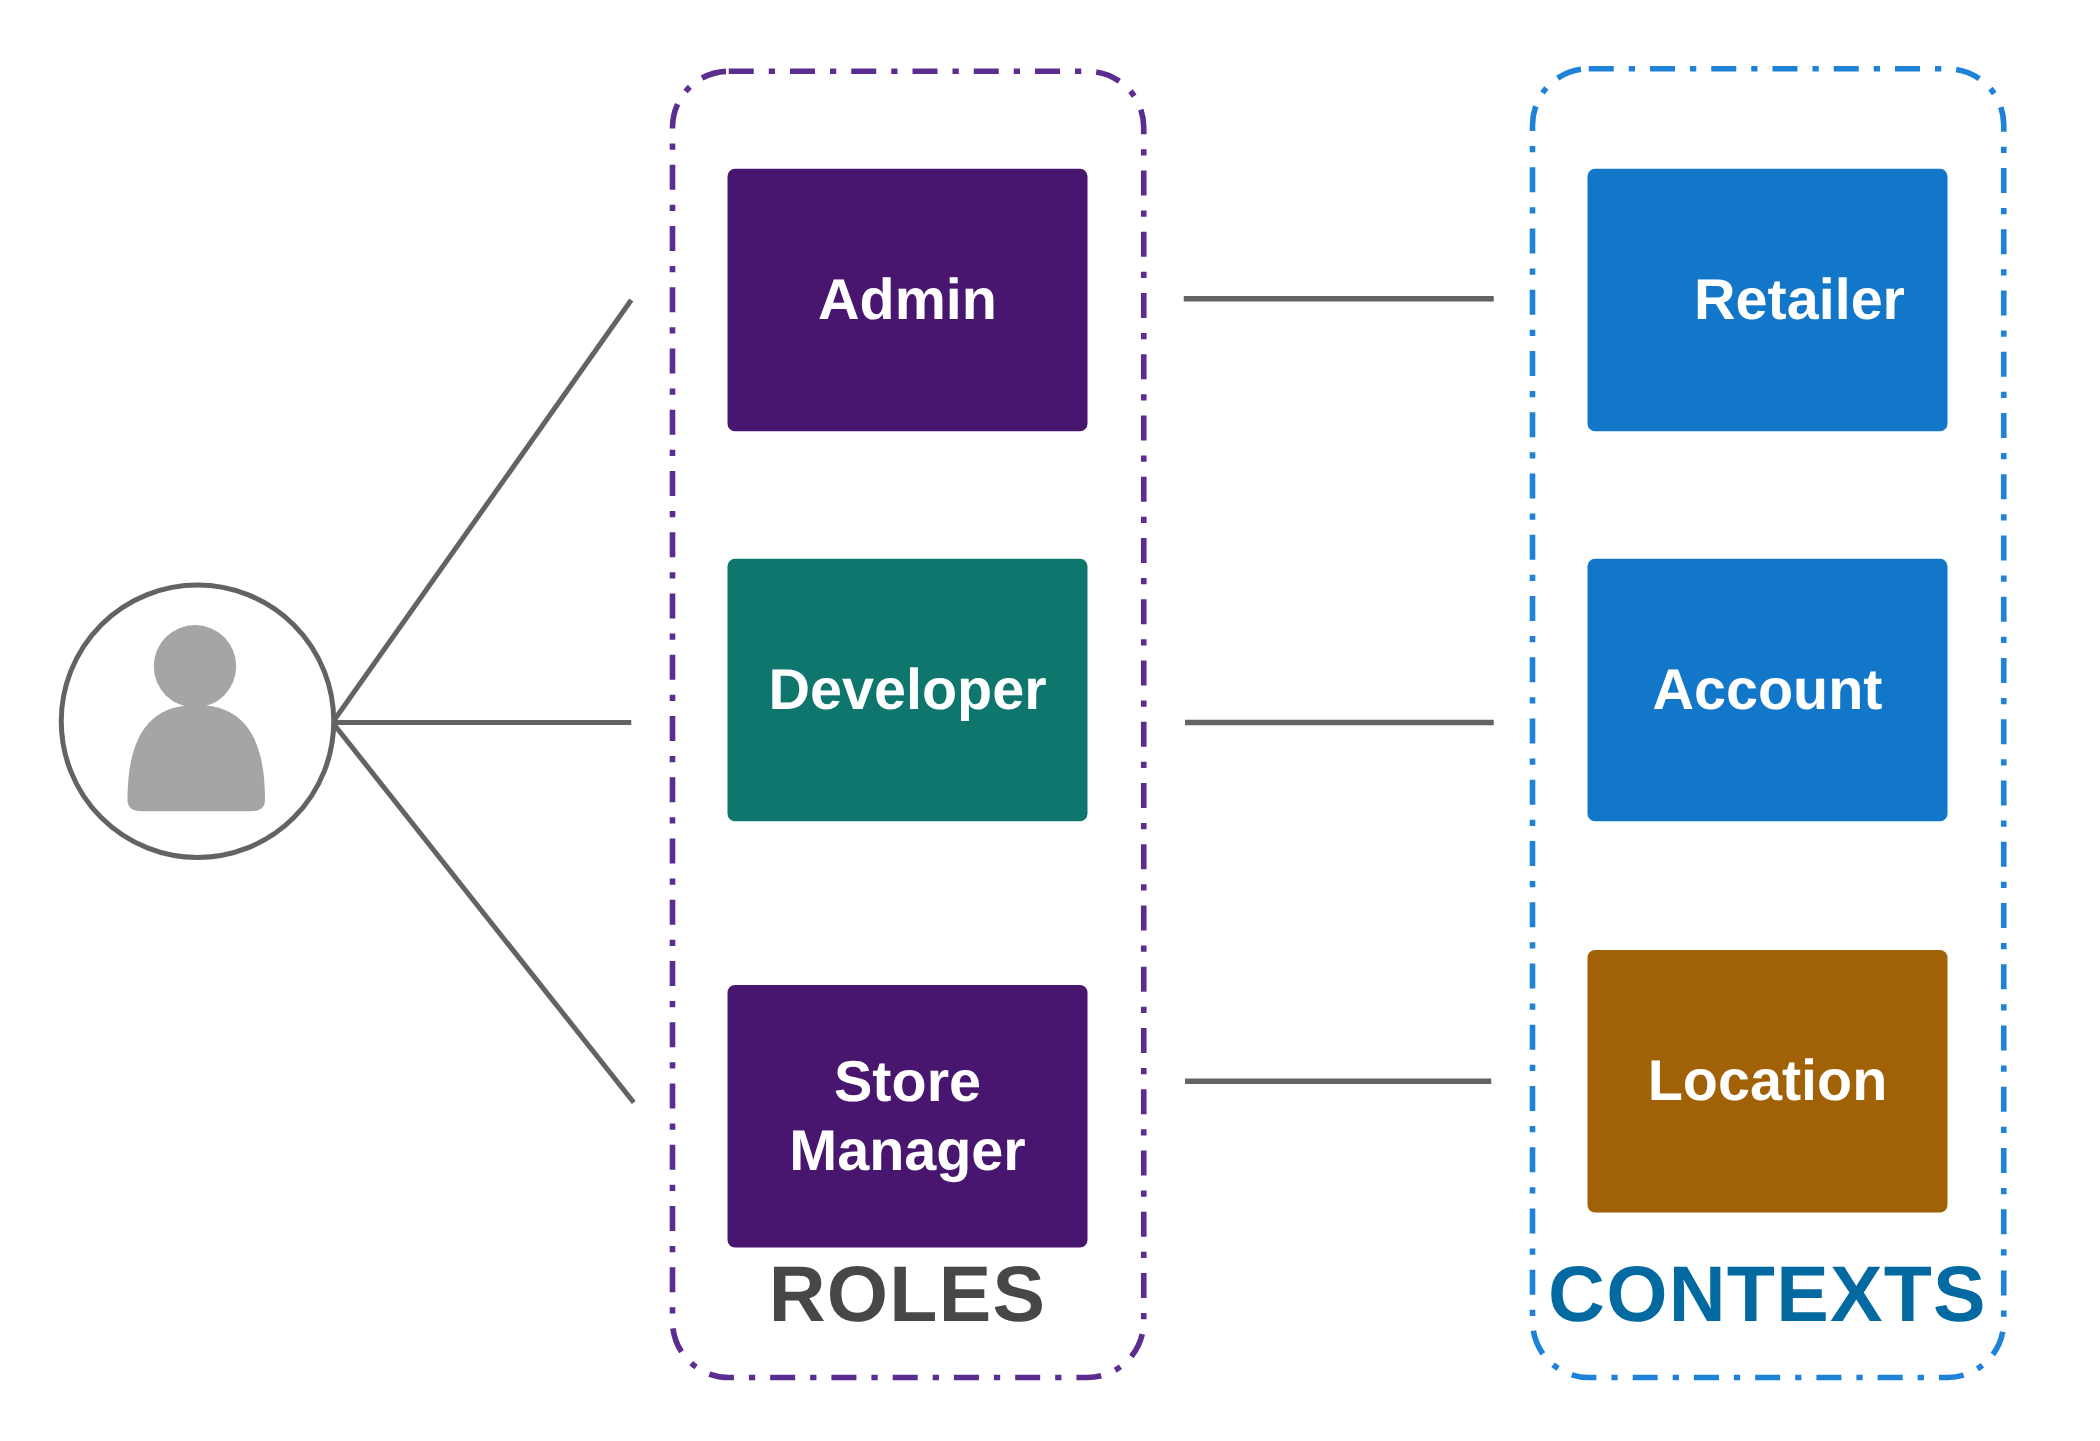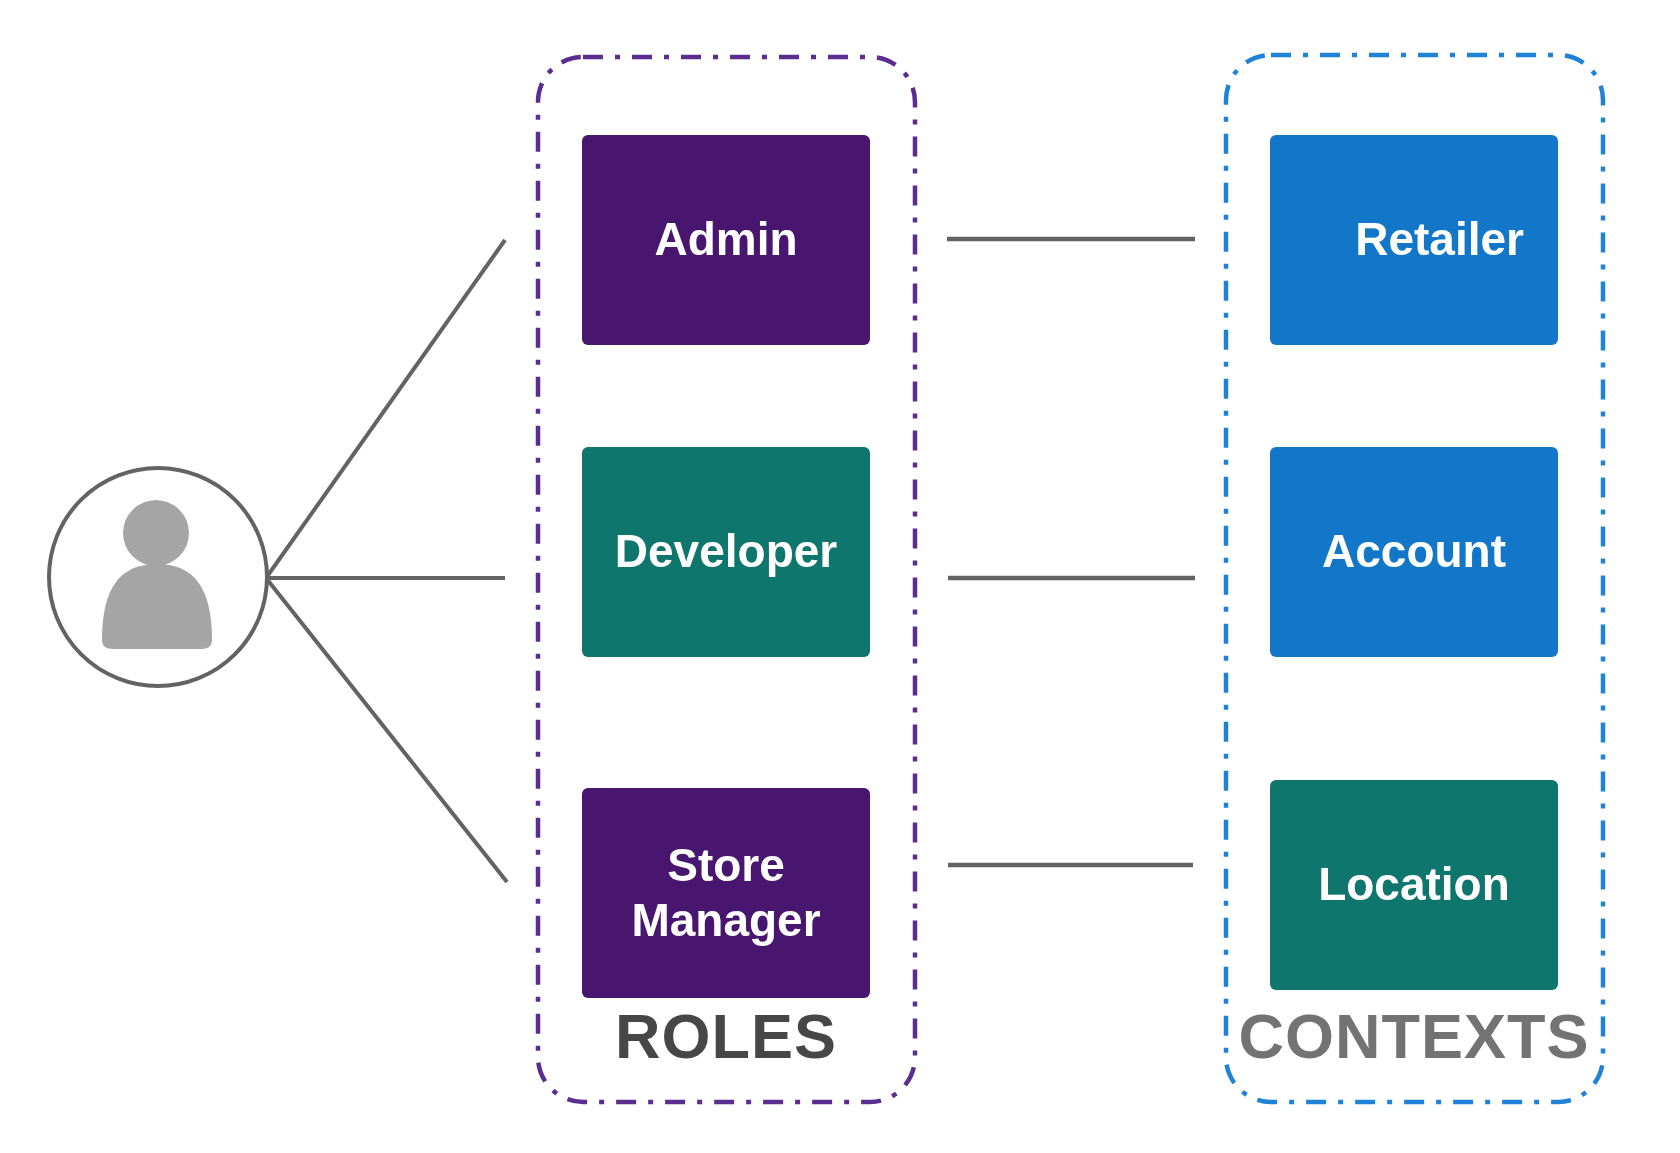--- a/index.html
+++ b/index.html
@@ -85,20 +85,20 @@
   <div class="node node-storemanager" style="background-color: rgb(72, 22, 110);">
     <span>Store Manager</span>
   </div>
 
   <div class="node node-retailer" style="background-color: rgb(18, 119, 200);">
     <span>Retailer</span>
   </div>
   <div class="node node-account" style="background-color: rgb(18, 119, 200);">
     <span>Account</span>
   </div>
-  <div class="node node-location" style="background-color: #0f766e; margin-top: 20px;">
+  <div class="node node-location" style="background-color: #a16207;">
     <span>Location</span>
   </div>
 
   <div class="group-label roles-label" style="color: rgb(71, 71, 71);">ROLES</div>
-  <div class="group-label contexts-label" style="color: #737373;">CONTEXTS</div>
+  <div class="group-label contexts-label" style="color: #0369a1;">CONTEXTS</div>
 
 </div>
 
 </body></html>

